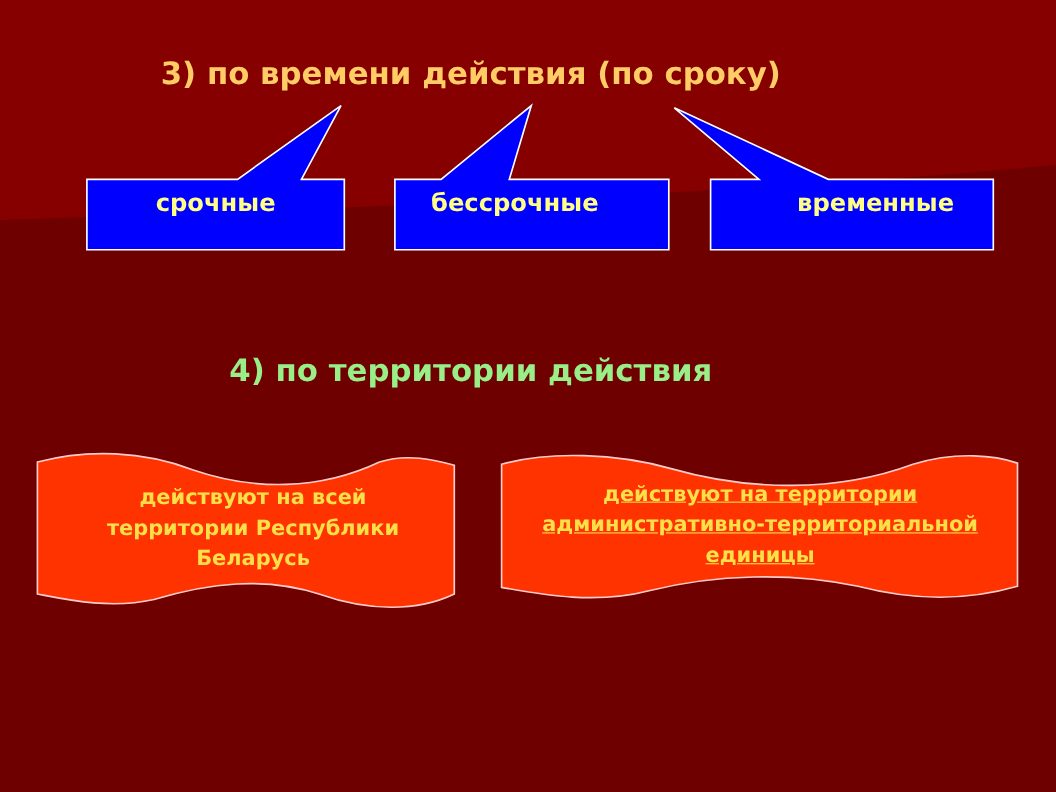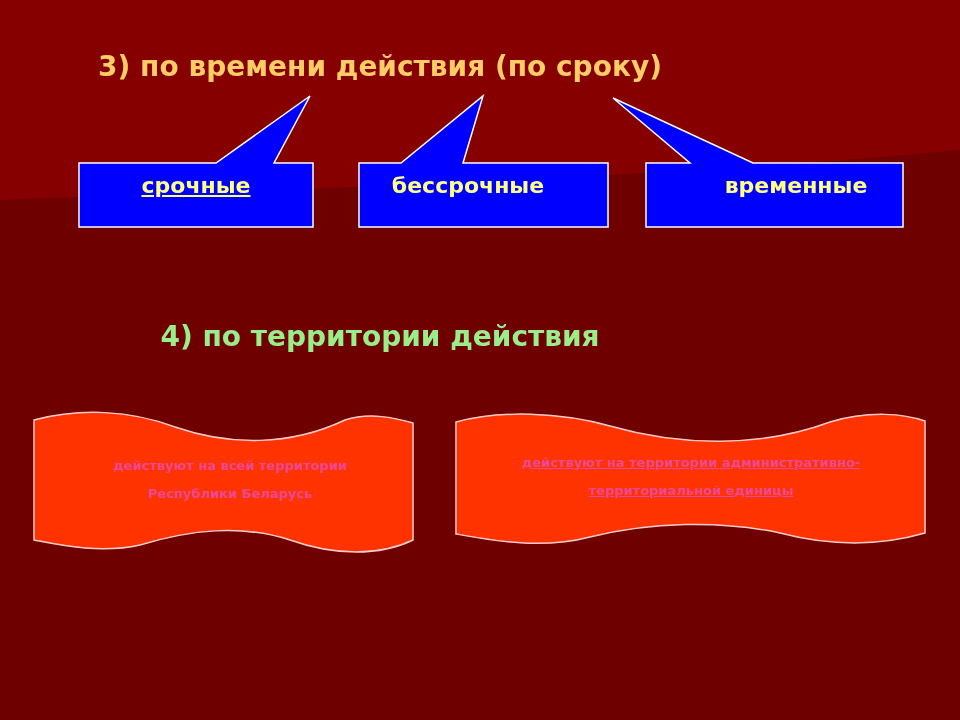--- a/index.html
+++ b/index.html
@@ -6,55 +6,55 @@
   body {
     width: 960px; height: 720px; overflow: hidden; position: relative;
     background: #6e0000;
     font-family: "DejaVu Sans", "Liberation Sans", sans-serif;
   }
   .bg-upper {
     position: absolute; left: 0; top: 0; width: 960px; height: 720px;
   }
   .title {
     position: absolute; left: 0; width: 760px; text-align: center;
-    font-weight: bold; font-size: 28px; margin: 0;
+    font-weight: bold; font-size: 28px; margin: 0; padding-left: 48px;
   }
   .t1 { top: 50px; color: #ffcc66; }
   .t2 { top: 320px; color: #99ee88; text-align: center; }
   .callout-layer { position: absolute; left: 0; top: 0; }
   .box-label {
     position: absolute; top: 163px; height: 64px;
     display: flex; align-items: flex-start; justify-content: center;
     padding-top: 10px; box-sizing: border-box;
     color: #ffff88; font-weight: bold; font-size: 22px;
   }
   .banner-text {
     position: absolute; display: flex; align-items: center; justify-content: center;
-    text-align: center; color: #ec4899; font-weight: bold; font-size: 13px; line-height: 28px;
+    text-align: center; color: #fde047; font-weight: bold; font-size: 19px; line-height: 28px;
   }
 </style>
 </head>
 <body>
 
 <svg class="bg-upper" width="960" height="720" viewBox="0 0 960 720">
   <path d="M0,0 L960,0 L960,150 C700,175 300,190 0,200 Z" fill="#860000"></path>
 </svg>
 
 <h1 class="title t1">3) по времени действия (по сроку)</h1>
 
 <svg class="callout-layer" width="960" height="720" viewBox="0 0 960 720">
   <path d="M79,163 L216,163 L310,96 L274,163 L313,163 L313,227 L79,227 Z" fill="#0000ff" stroke="#ffffff" stroke-width="1.5"></path>
   <path d="M359,163 L401,163 L483,96 L463,163 L608,163 L608,227 L359,227 Z" fill="#0000ff" stroke="#ffffff" stroke-width="1.5"></path>
   <path d="M646,163 L690,163 L613,98 L753,163 L903,163 L903,227 L646,227 Z" fill="#0000ff" stroke="#ffffff" stroke-width="1.5"></path>
 
   <path d="M34,420 C80,408 130,410 175,427 C230,446 290,446 345,420 C370,412 395,418 413,423 L413,540 C380,556 335,556 290,540 C240,524 190,530 140,545 C100,554 60,545 34,540 Z" fill="#ff3300" stroke="#ffcccc" stroke-width="1.5"></path>
   <path d="M456,422 C500,410 560,412 610,426 C680,446 760,448 830,422 C870,410 905,414 925,421 L925,533 C880,546 830,546 780,533 C720,520 650,522 590,537 C540,550 490,540 456,534 Z" fill="#ff3300" stroke="#ffcccc" stroke-width="1.5"></path>
 </svg>
 
-<div class="box-label" style="left:79px;width:234px;text-decoration:underline;">
+<div class="box-label" style="left:79px;width:234px;">
   <span>срочные</span>
 </div>
 <div class="box-label" style="left:359px;width:218px;">
   <span>бессрочные</span>
 </div>
 <div class="box-label" style="left:646px;width:300px;">
   <span>временные</span>
 </div>
 
 <h1 class="title t2">4) по территории действия</h1>

